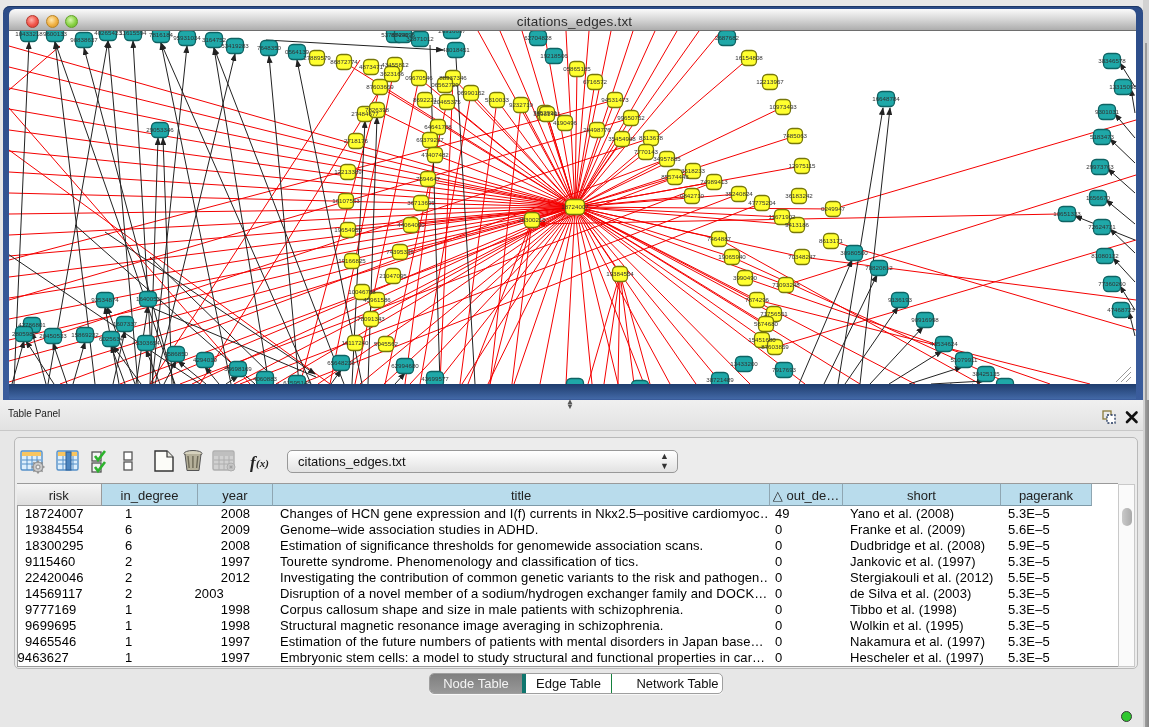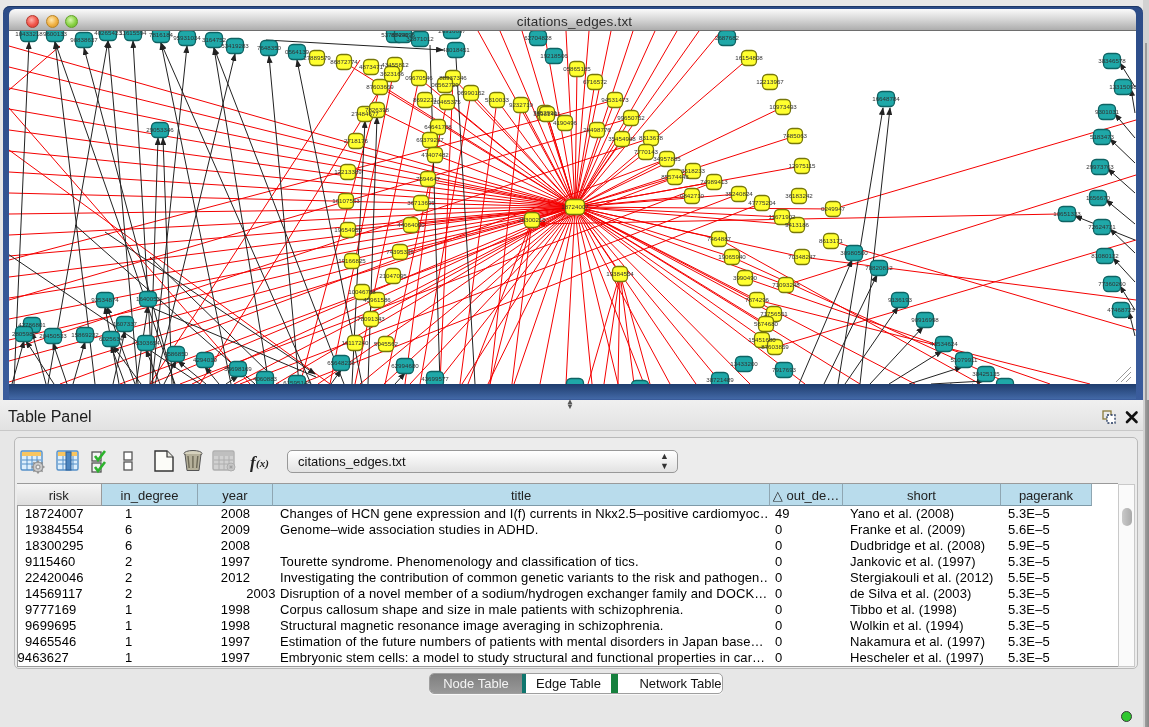--- a/index.html
+++ b/index.html
@@ -12,39 +12,39 @@
 .tl{top:14.5px;width:13px;height:13px;border-radius:50%}
 #tlr{left:25.5px;background:radial-gradient(circle at 4.5px 4px,#ffb3ac,#f1554a 55%,#cf3a2f);border:1px solid #b5352b}
 #tly{left:45.5px;background:radial-gradient(circle at 4.5px 4px,#ffe9b0,#f0b143 55%,#cd8f27);border:1px solid #ba8323}
 #tlg{left:64.5px;background:radial-gradient(circle at 4.5px 4px,#d8f7b0,#88d244 55%,#65ab2a);border:1px solid #62a228}
 #rstrip{left:1143px;top:0;width:6px;height:727px;background:#d2d2d2}
 #rstrip2{left:1145px;top:43px;width:1.5px;height:684px;background:#9a9a9a}
 #rstrip3{left:1145px;top:400px;width:4px;height:327px;background:linear-gradient(90deg,#9e9e9e,#868686)}
 
 #tp{left:0;top:400px;width:1143px;height:327px;background:#e7e7e7}
 #tphead{left:0;top:400px;width:1143px;height:31px;background:linear-gradient(#f0f0f0,#e2e2e2);border-bottom:1px solid #c8c8c8}
-#tptitle{left:8px;top:408px;font-size:16px;color:#1c1c1c}
+#tptitle{left:8px;top:408px;font-size:10px;color:#1c1c1c}
 #panel{left:14px;top:437px;width:1124px;height:232px;background:#ececec;border:1px solid #b9b9b9;border-radius:5px}
 #combo{left:287px;top:450px;width:391px;height:23px;background:linear-gradient(#fff,#e2e2e2);border:1px solid #989898;border-radius:5px;font-size:13px;color:#111;line-height:21px;padding-left:10px}
 #combo .ar{position:absolute;right:8px;top:0;font-size:9px;line-height:10px;color:#333}
 
 #tbl{left:16.5px;top:483px;width:1101px;height:184px;background:#fff;border:1px solid #9a9a9a;border-right:none}
 .th{position:absolute;top:483px;height:23px;border-right:1px solid #8fa6b2;border-top:1px solid #9a9a9a;border-bottom:1px solid #7e9aa8;font-size:13px;color:#222;text-align:center;line-height:23px}
 .th.b{background:#b9dcec}
 .th.g{background:linear-gradient(#f4f4f4,#dedede);border-right:1px solid #9a9a9a;border-bottom:1px solid #9a9a9a}
 .tr{position:absolute;left:16.5px;width:1101px;height:16px}
 .td{position:absolute;top:0;height:16px;font-size:13px;letter-spacing:.1px;color:#000;line-height:16px;white-space:nowrap;overflow:hidden}
 #vsb{left:1118px;top:484px;width:17px;height:183px;background:#fafafa;border:1px solid #c9c9c9}
 #vsbth{left:1122px;top:508px;width:9.5px;height:18px;background:linear-gradient(90deg,#c9c9c9,#aaaaaa);border-radius:5px}
 
 #tabs{left:429px;top:673px;width:294px;height:21px;border:1px solid #9f9f9f;border-radius:5px;background:#fff;box-shadow:0 1px 0 rgba(255,255,255,.7)}
 .tab{position:absolute;top:674px;height:19px;font-size:13px;line-height:19px;text-align:center;color:#111}
 #tab1{left:430px;width:92px;background:linear-gradient(#7f7f7f,#989898);color:#f4f4f4;border-radius:4px 0 0 4px}
 #tab2{left:522px;width:89px;border-left:4px solid #0f766e}
-#tab3{left:611px;width:132px;border-left:7px solid #15803d}
+#tab3{left:611px;width:132px;border-left:1px solid #15803d}
 #mem{left:0px;top:710px;width:1116px;text-align:right;font-size:11px;color:#222}
 #dot{left:1121px;top:710.5px;width:11px;height:11px;border-radius:50%;background:#2ec82e;border:1px solid #3a3a3a}
 #grab{left:566px;top:399px;width:12px;height:6px;font-size:8px;color:#555;line-height:5px}
 </style></head><body>
 <div id="root">
   <div id="win" class="abs"></div>
   <div id="tbar" class="abs"></div>
   <div id="tlr" class="abs tl"></div>
     <div id="tly" class="abs tl"></div>
     <div id="tlg" class="abs tl"></div>
@@ -634,20 +634,21 @@
       <div class="td" style="left:181.5px;width:75.0px;text-align:center">2009</div>
       <div class="td" style="left:263.5px;width:488.0px">Genome–wide association studies in ADHD.</div>
       <div class="td" style="left:758.5px;width:66.0px">0</div>
       <div class="td" style="left:833.5px;width:149.0px">Franke et al. (2009)</div>
       <div class="td" style="left:991.5px;width:82.0px">5.6E–5</div>
     </div>
     <div class="tr" style="top:538px">
       <div class="td" style="left:8.5px;width:75.0px">18300295</div>
       <div class="td" style="left:108.5px;width:71.0px">6</div>
       <div class="td" style="left:181.5px;width:75.0px;text-align:center">2008</div>
+      <div class="td" style="left:263.5px;width:488.0px">Estimation of significance thresholds for genomewide association scans.</div>
       <div class="td" style="left:758.5px;width:66.0px">0</div>
       <div class="td" style="left:833.5px;width:149.0px">Dudbridge et al. (2008)</div>
       <div class="td" style="left:991.5px;width:82.0px">5.9E–5</div>
     </div>
     <div class="tr" style="top:554px">
       <div class="td" style="left:8.5px;width:75.0px">9115460</div>
       <div class="td" style="left:108.5px;width:71.0px">2</div>
       <div class="td" style="left:181.5px;width:75.0px;text-align:center">1997</div>
       <div class="td" style="left:263.5px;width:488.0px">Tourette syndrome. Phenomenology and classification of tics.</div>
       <div class="td" style="left:758.5px;width:66.0px">0</div>
@@ -659,42 +660,42 @@
       <div class="td" style="left:108.5px;width:71.0px">2</div>
       <div class="td" style="left:181.5px;width:75.0px;text-align:center">2012</div>
       <div class="td" style="left:263.5px;width:488.0px">Investigating the contribution of common genetic variants to the risk and pathogen…</div>
       <div class="td" style="left:758.5px;width:66.0px">0</div>
       <div class="td" style="left:833.5px;width:149.0px">Stergiakouli et al. (2012)</div>
       <div class="td" style="left:991.5px;width:82.0px">5.5E–5</div>
     </div>
     <div class="tr" style="top:586px">
       <div class="td" style="left:8.5px;width:75.0px">14569117</div>
       <div class="td" style="left:108.5px;width:71.0px">2</div>
-      <div class="td" style="left:184px;width:75.0px;text-align:right">2003</div>
+      <div class="td" style="left:178px;width:75.0px;text-align:left">2003</div>
       <div class="td" style="left:263.5px;width:488.0px">Disruption of a novel member of a sodium/hydrogen exchanger family and DOCK…</div>
       <div class="td" style="left:758.5px;width:66.0px">0</div>
       <div class="td" style="left:833.5px;width:149.0px">de Silva et al. (2003)</div>
       <div class="td" style="left:991.5px;width:82.0px">5.3E–5</div>
     </div>
     <div class="tr" style="top:602px">
       <div class="td" style="left:8.5px;width:75.0px">9777169</div>
       <div class="td" style="left:108.5px;width:71.0px">1</div>
       <div class="td" style="left:181.5px;width:75.0px;text-align:center">1998</div>
       <div class="td" style="left:263.5px;width:488.0px">Corpus callosum shape and size in male patients with schizophrenia.</div>
       <div class="td" style="left:758.5px;width:66.0px">0</div>
       <div class="td" style="left:833.5px;width:149.0px">Tibbo et al. (1998)</div>
       <div class="td" style="left:991.5px;width:82.0px">5.3E–5</div>
     </div>
     <div class="tr" style="top:618px">
       <div class="td" style="left:8.5px;width:75.0px">9699695</div>
       <div class="td" style="left:108.5px;width:71.0px">1</div>
       <div class="td" style="left:181.5px;width:75.0px;text-align:center">1998</div>
       <div class="td" style="left:263.5px;width:488.0px">Structural magnetic resonance image averaging in schizophrenia.</div>
       <div class="td" style="left:758.5px;width:66.0px">0</div>
-      <div class="td" style="left:833.5px;width:149.0px">Wolkin et al. (1994)</div>
+      <div class="td" style="left:833.5px;width:149.0px">Wolkin et al. (1995)</div>
       <div class="td" style="left:991.5px;width:82.0px">5.3E–5</div>
     </div>
     <div class="tr" style="top:634px">
       <div class="td" style="left:8.5px;width:75.0px">9465546</div>
       <div class="td" style="left:108.5px;width:71.0px">1</div>
       <div class="td" style="left:181.5px;width:75.0px;text-align:center">1997</div>
       <div class="td" style="left:263.5px;width:488.0px">Estimation of the future numbers of patients with mental disorders in Japan base…</div>
       <div class="td" style="left:758.5px;width:66.0px">0</div>
       <div class="td" style="left:833.5px;width:149.0px">Nakamura et al. (1997)</div>
       <div class="td" style="left:991.5px;width:82.0px">5.3E–5</div>

